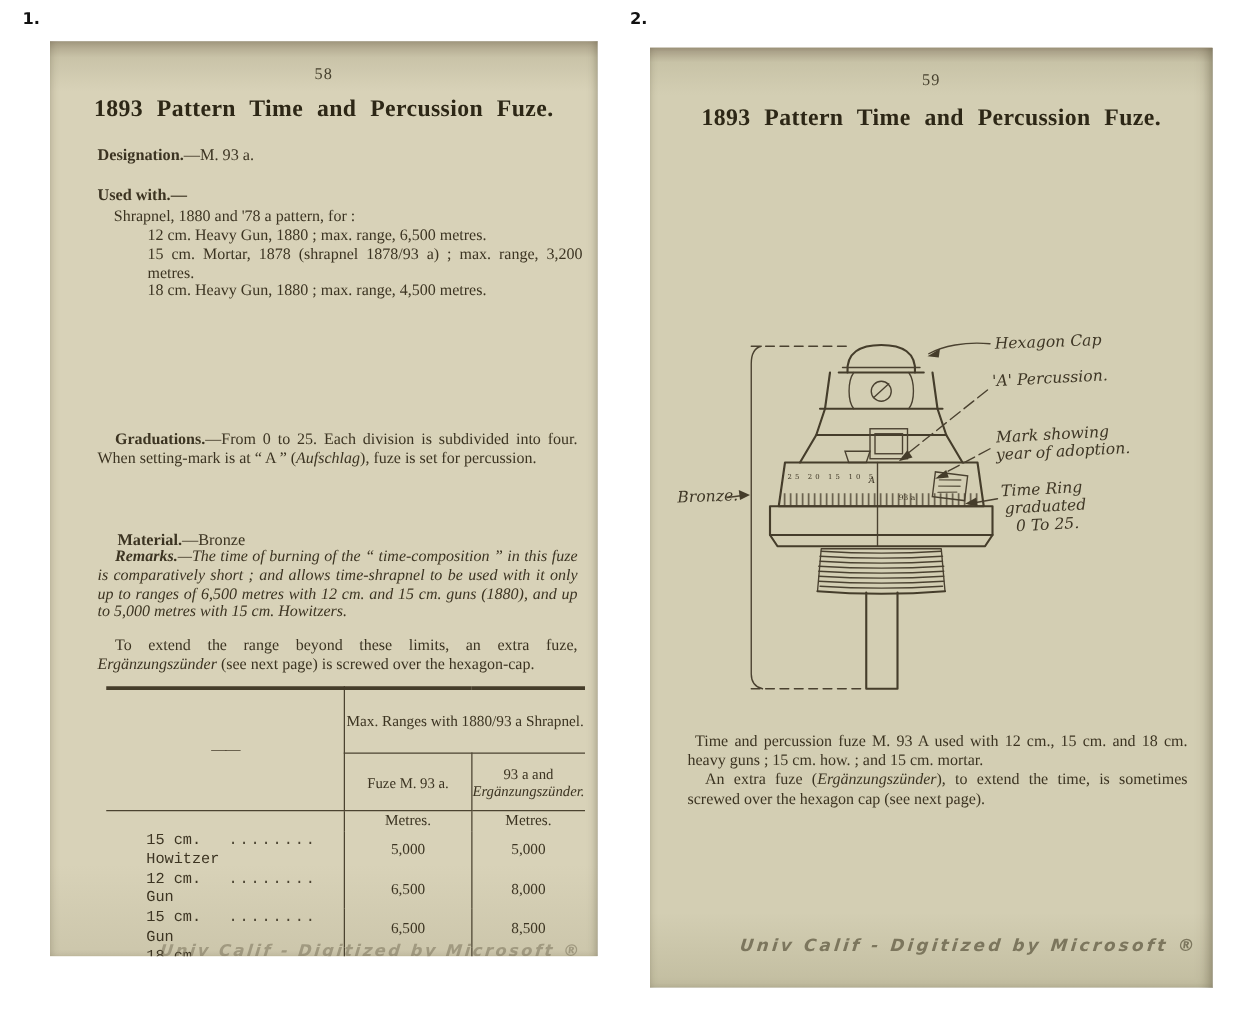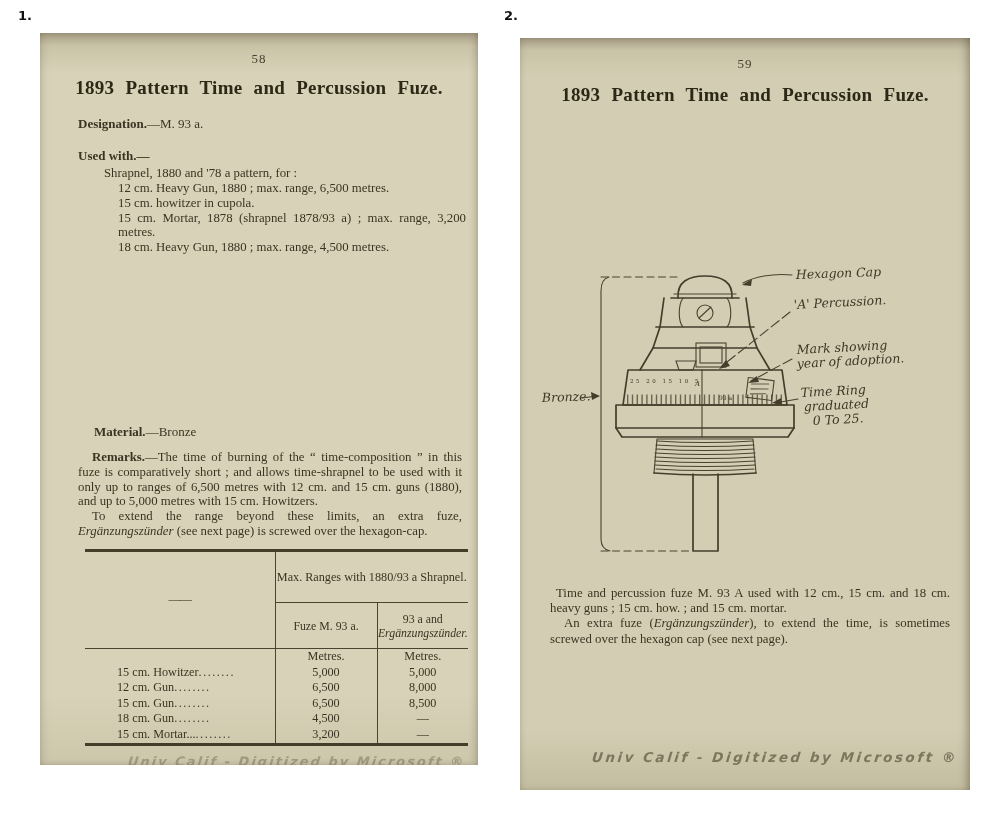--- a/index.html
+++ b/index.html
@@ -24,48 +24,48 @@
   .ptitle { position:absolute; left:0; right:0; text-align:center; font-size:19px;
     font-weight:bold; color:#2d2716; word-spacing:6px; letter-spacing:.3px; }
   #page-left .ptitle { top:44px; }
   #page-right .ptitle { top:46px; }
 
   .lbl { font-weight:bold; }
   .bodytext { font-size:12.8px; line-height:14.8px; }
 
   #designation { position:absolute; top:83px; left:38px; font-size:13px; }
   #used-with-head { position:absolute; top:115px; left:38px; font-size:13px; font-weight:bold; }
-  #used-with-intro { position:absolute; top:133px; left:64px; font-size:12.8px; }
+  #used-with-intro { position:absolute; top:133px; left:51px; font-size:12.8px; }
   #used-with-list { position:absolute; top:148px; left:78px; right:12px; }
   .uw-item { text-align:justify; }
 
   .para { position:absolute; left:38px; right:16px; text-align:justify; text-indent:14px;
     line-height:15.2px; font-size:12.8px; }
   #graduations { top:311px; }
   #material { position:absolute; top:391px; left:54px; font-size:13px;text-align:center; }
-  #remarks { top:417px; line-height:14.8px; }
+  #remarks { top:405px; line-height:14.8px;font-style:italic; }
   #extend { top:476px; line-height:14.8px; }
 
   #ranges-table { position:absolute; top:516px; left:45px; width:383px; border-collapse:collapse;
     font-size:12.2px; color:#3c3422; border-top:3px solid #453d2a; border-bottom:3px solid #453d2a; }
   #ranges-table td { padding:0; }
   .td-dash { border-right:1.4px solid #4b4330; border-bottom:1.4px solid #4b4330;
     text-align:center; vertical-align:middle; letter-spacing:-1px; color:#4b4330; }
   .td-span { border-bottom:1.4px solid #4b4330; text-align:center; vertical-align:middle;
     height:52px; padding:4px 14px; line-height:15px; }
   .td-sub { border-bottom:1.4px solid #4b4330; text-align:center; vertical-align:middle;
     height:46px; padding:2px 4px; line-height:14px; font-size:11.8px;margin-top:40px; }
   .td-sub.first { border-right:1.4px solid #4b4330; }
   tbody .cl { border-right:1.4px solid #4b4330; }
   tbody .cn1 { border-right:1.4px solid #4b4330; text-align:center; }
   tbody .cn2 { text-align:center; }
   tbody td { height:15.6px; line-height:15.6px; }
   tbody tr.unit-row td { padding-top:5px; }
   tbody tr:last-child td { padding-bottom:9px; }
-  .row-left { display:flex; justify-content:flex-start; padding:0 22px 0 32px; }
+  .row-left { display:flex; justify-content:flex-start; padding:0 22px 0 32px;font-family:Liberation Mono, monospace; }
   .dots { letter-spacing:1.5px; color:#4a4230; }
 
   .watermark { position:absolute; font-family:"DejaVu Sans",sans-serif; font-style:italic;
     font-weight:bold; white-space:nowrap; transform:skewX(-6deg); }
   #wm-left { top:721px; left:88px; font-size:13px; letter-spacing:2px; color:rgba(116,108,84,.5); }
   #wm-right { top:711px; left:72px; font-size:13.5px; letter-spacing:2.5px; color:rgba(104,97,74,.8); }
 
   #fuze-svg { position:absolute; top:195px; left:0; }
   .dline { stroke:#453d2b; stroke-width:1.7; fill:none; stroke-linecap:round; stroke-linejoin:round; }
   .dthin { stroke:#4a4130; stroke-width:1.1; fill:none; stroke-linecap:round; }
@@ -93,25 +93,27 @@
   <div class="ptitle">1893 Pattern Time and Percussion Fuze.</div>
 
   <div id="designation">
     <span class="lbl">Designation.</span><span>—M. 93 a.</span>
   </div>
 
   <div id="used-with-head">Used with.—</div>
   <div id="used-with-intro" class="bodytext">Shrapnel, 1880 and '78 a pattern, for :</div>
   <div id="used-with-list" class="bodytext">
       <div class="uw-item">12 cm. Heavy Gun, 1880 ; max. range, 6,500 metres.</div>
-      <div class="uw-item">15 cm. howitzer in cupola.</div>
       <div class="uw-item">15 cm. Mortar, 1878 (shrapnel 1878/93 a) ; max. range, 3,200 metres.</div>
       <div class="uw-item">18 cm. Heavy Gun, 1880 ; max. range, 4,500 metres.</div>
     </div>
 
+  <p class="para" id="graduations">
+    <span class="lbl">Graduations.</span><span>—From 0 to 25.  Each division is subdivided into four.  When setting-mark is at “ A ” (</span><i>Aufschlag</i><span>), fuze is set for percussion.</span>
+  </p>
 
   <div id="material">
     <span class="lbl">Material.</span><span>—Bronze</span>
   </div>
 
   <p class="para" id="remarks">
     <span class="lbl">Remarks.</span><span>—The time of burning of the “ time-composition ” in this fuze is comparatively short ; and allows time-shrapnel to be used with it only up to ranges of 6,500 metres with 12 cm. and 15 cm. guns (1880), and up to 5,000 metres with 15 cm. Howitzers.</span>
   </p>
 
   <p class="para" id="extend">

